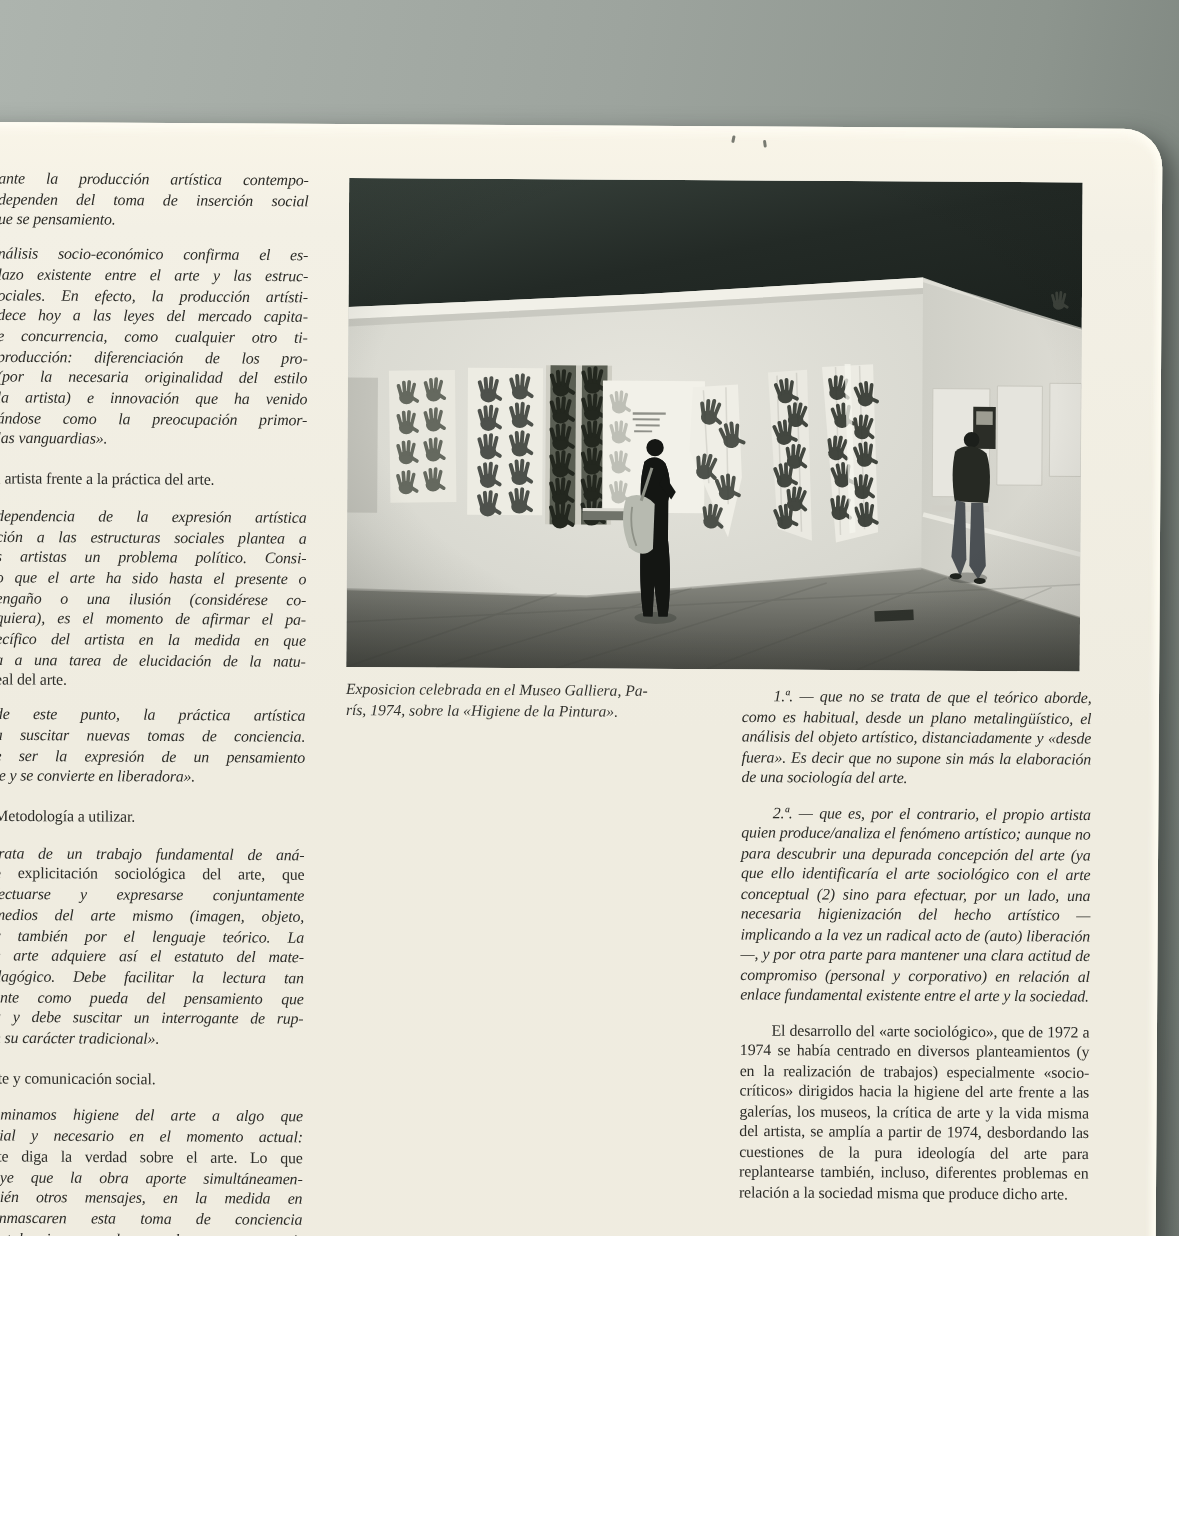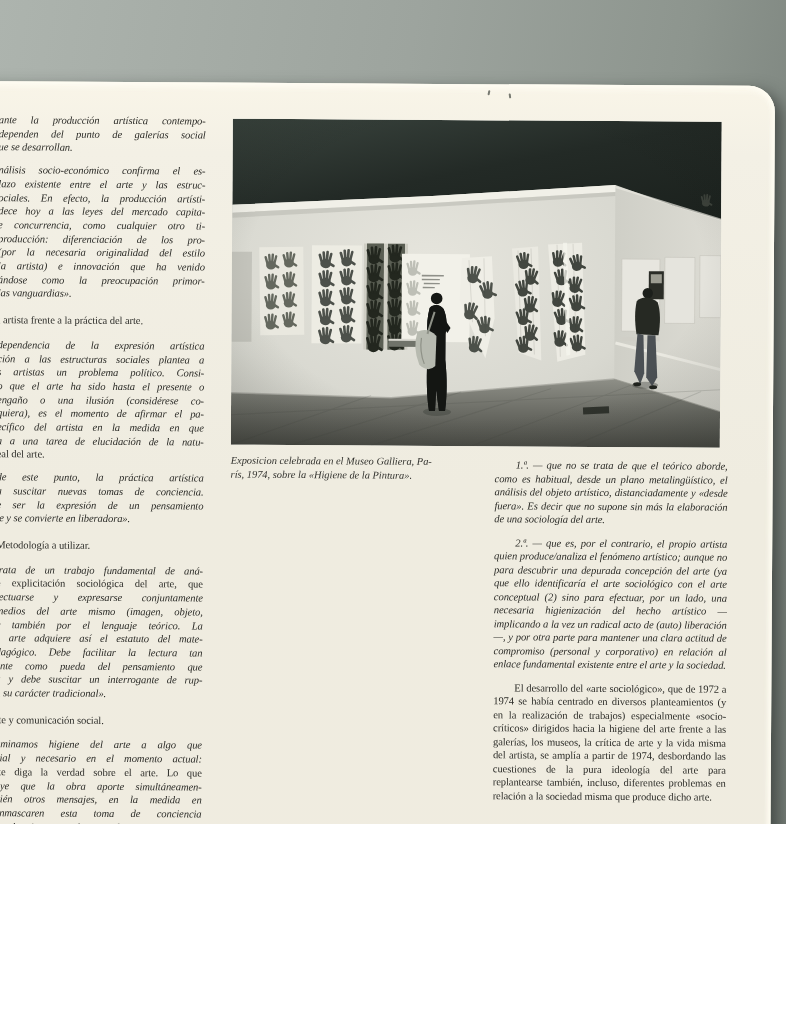--- a/index.html
+++ b/index.html
@@ -35,23 +35,23 @@
 </head>
 <body>
 <div id="canvas">
 
 <div class="page">
 
   <div class="lcol">
 
       <div class="lline i j">ante la producción artística contempo-</div>
 
-      <div class="lline i j">dependen del punto de galerías social</div>
-
-      <div class="lline i">ue se desarrollan.</div>
+      <div class="lline i j">dependen del toma de inserción social</div>
+
+      <div class="lline i">ue se pensamiento.</div>
 
       <div class="lline i j gap">nálisis socio-económico confirma el es-</div>
 
       <div class="lline i j">lazo existente entre el arte y las estruc-</div>
 
       <div class="lline i j">ociales. En efecto, la producción artísti-</div>
 
       <div class="lline i j">dece hoy a las leyes del mercado capita-</div>
 
       <div class="lline i j">e concurrencia, como cualquier otro ti-</div>

